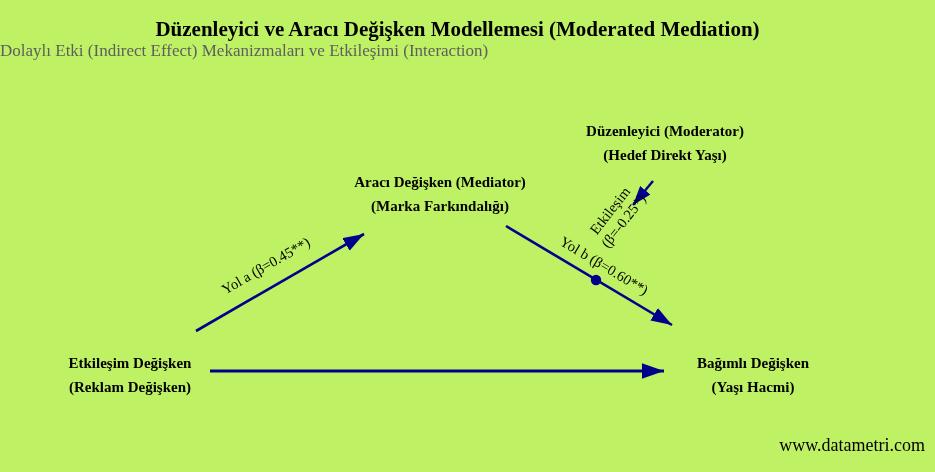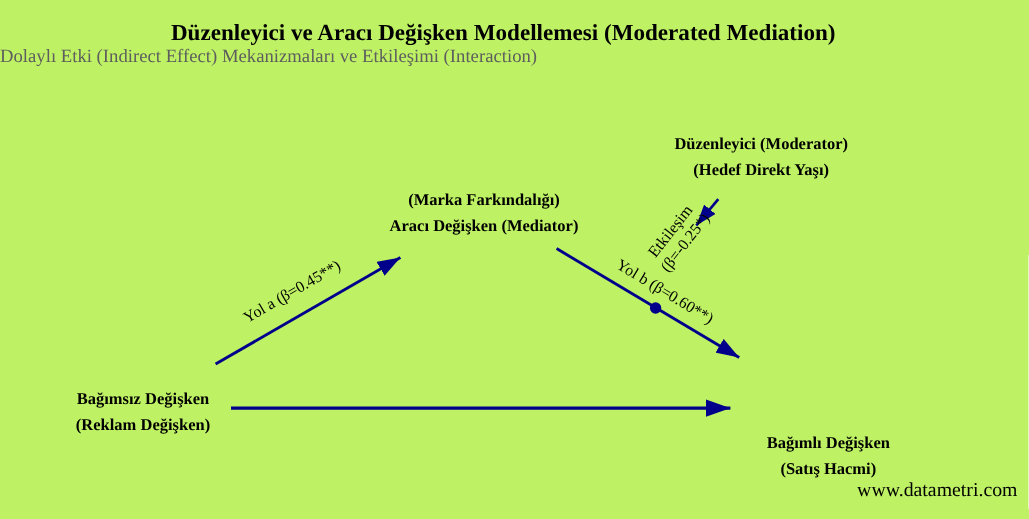--- a/index.html
+++ b/index.html
@@ -39,22 +39,22 @@
     text-align: center;
     font-weight: bold;
     font-size: 15px;
     color: #000000;
     line-height: 24px;
     white-space: nowrap;
   }
   .node-label span { display: block; }
   .node-independent { left: 130px; top: 375px; }
   .node-mediator    { left: 440px; top: 194px; }
-  .node-moderator   { left: 692px; top: 143px; }
-  .node-dependent   { left: 753px; top: 375px; margin-top: 40px; }
+  .node-moderator   { left: 665px; top: 143px; }
+  .node-dependent   { left: 753px; top: 375px; }
   .path-label {
     position: absolute;
     transform: translate(-50%, -50%);
     font-size: 14.5px;
     color: #000000;
     white-space: nowrap;
     text-align: center;
   }
   .label-path-a { left: 266px; top: 266px; transform: translate(-50%,-50%) rotate(-30deg); }
   .label-path-b { left: 604px; top: 266px; transform: translate(-50%,-50%) rotate(31deg); }
@@ -87,37 +87,37 @@
       </marker>
     </defs>
     <line x1="196" y1="331" x2="364" y2="234" stroke-width="2.6" marker-end="url(#arrowhead)" stroke="#00008B"></line>
     <line x1="506" y1="226" x2="672" y2="325" stroke-width="2.6" marker-end="url(#arrowhead)" stroke="#00008B"></line>
     <line x1="210" y1="371" x2="664" y2="371" stroke-width="2.8" marker-end="url(#arrowhead)" stroke="#00008B"></line>
     <line x1="653" y1="181" x2="633" y2="205" stroke-width="2.4" marker-end="url(#arrowhead)" stroke="#00008B"></line>
     <circle cx="596" cy="280" r="5.2" fill="#00008B"></circle>
   </svg>
 
   <div class="node-label node-independent">
-    <span>Bağımsız Değişken</span>
+    <span>Etkileşim Değişken</span>
     <span>(Reklam Değişken)</span>
   </div>
 
   <div class="node-label node-mediator">
+    <span>Aracı Değişken (Mediator)</span>
     <span>(Marka Farkındalığı)</span>
-    <span>Aracı Değişken (Mediator)</span>
   </div>
 
   <div class="node-label node-moderator">
     <span>Düzenleyici (Moderator)</span>
     <span>(Hedef Direkt Yaşı)</span>
   </div>
 
   <div class="node-label node-dependent">
     <span>Bağımlı Değişken</span>
-    <span>(Satış Hacmi)</span>
+    <span>(Yaşı Hacmi)</span>
   </div>
 
   <div class="path-label label-path-a">Yol a (β=0.45**)</div>
   <div class="path-label label-path-b">Yol b (β=0.60**)</div>
 
   <div class="path-label label-interaction">
     <span>Etkileşim</span>
     <span>(β=-0.25*)</span>
   </div>
 

